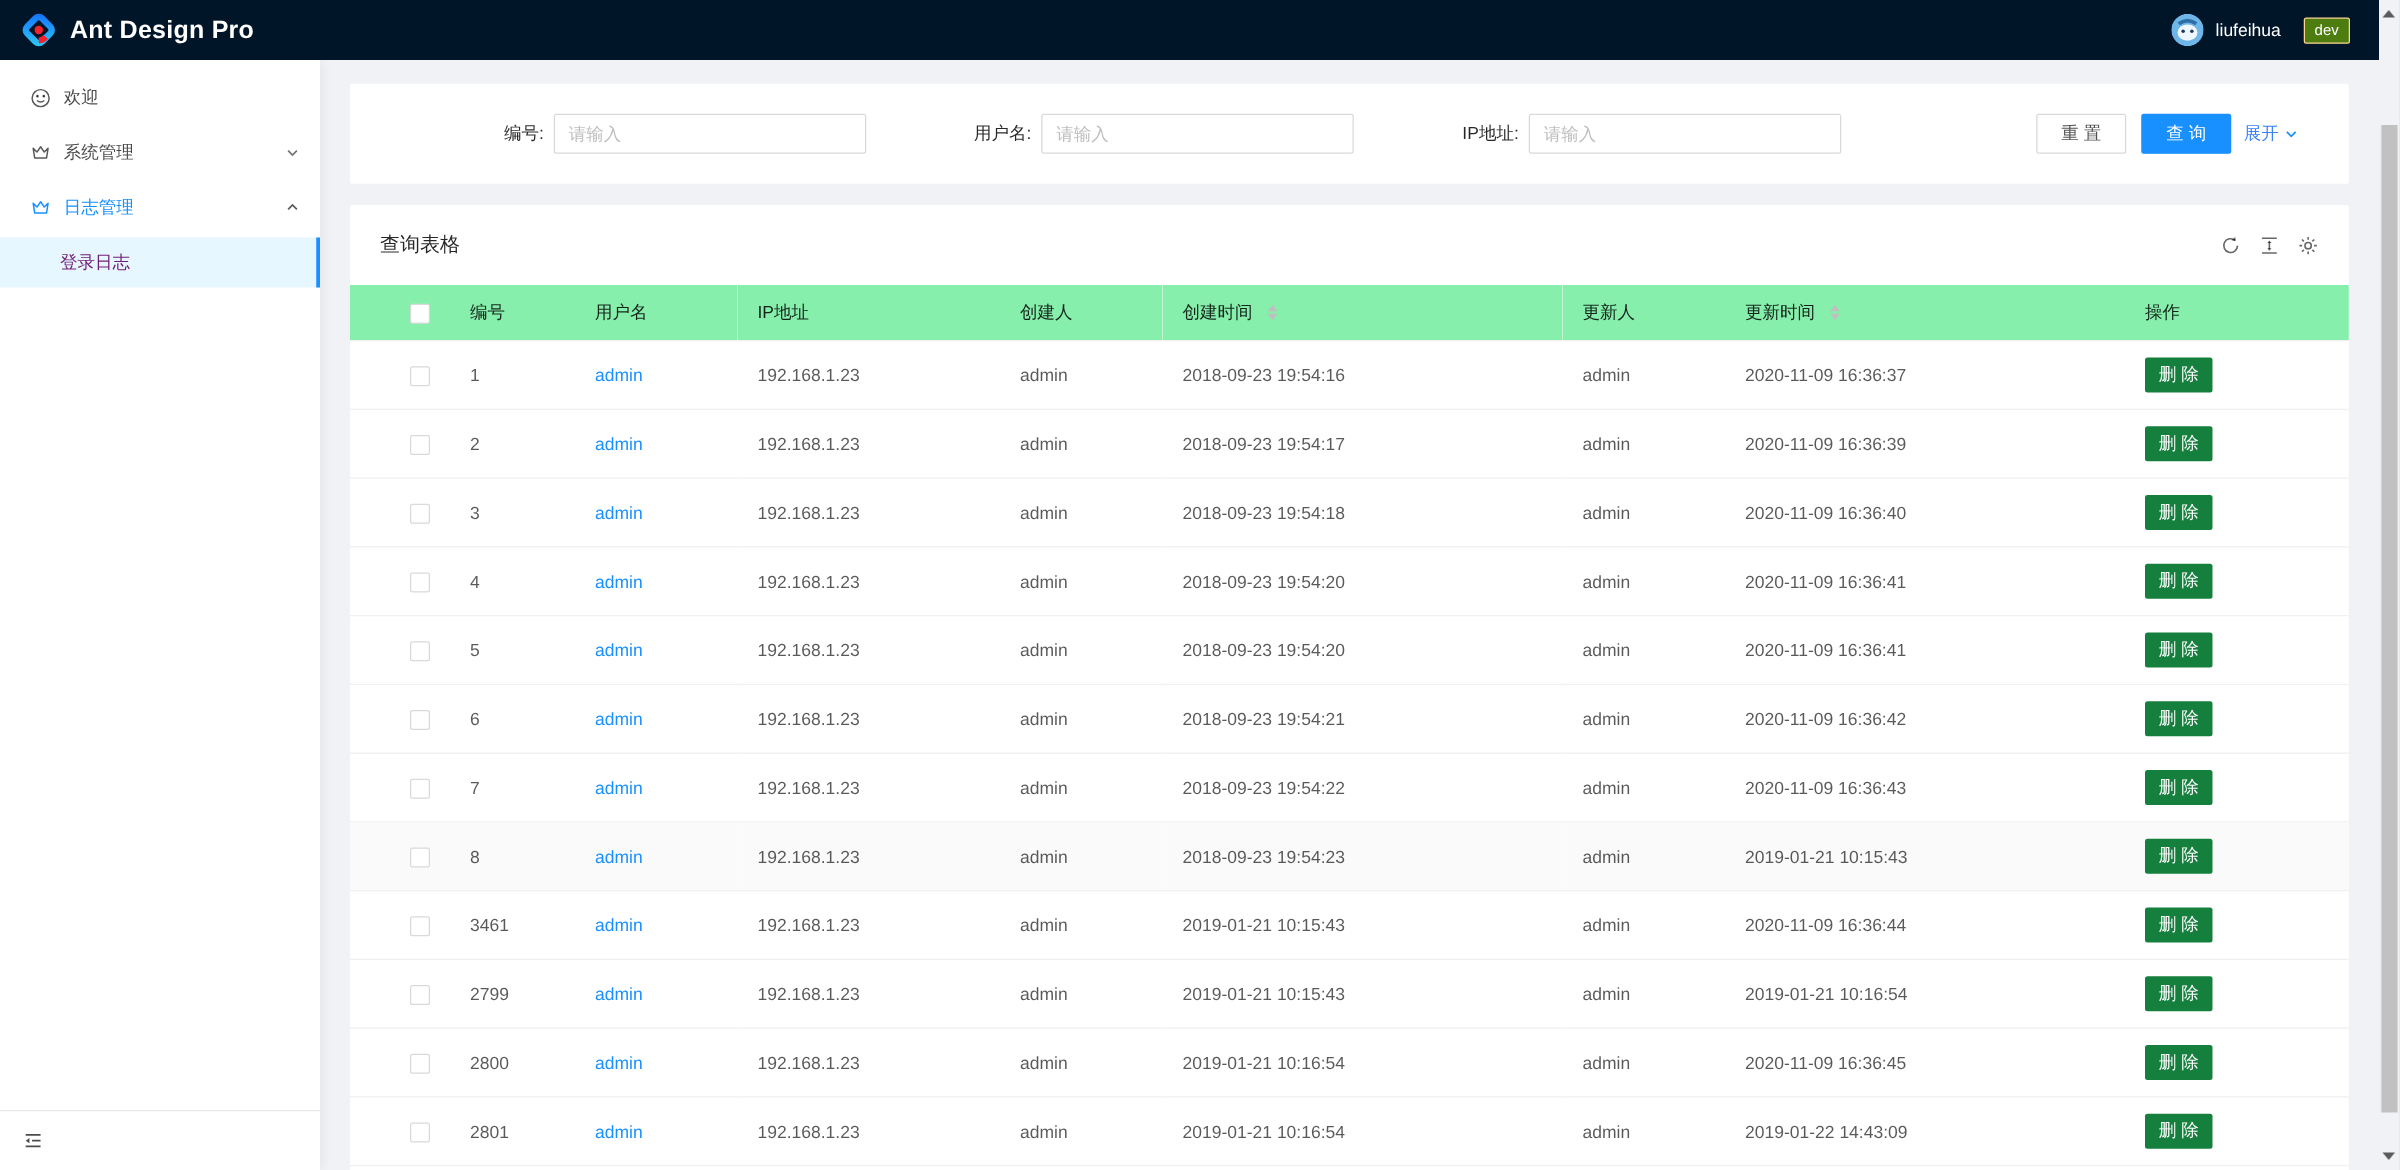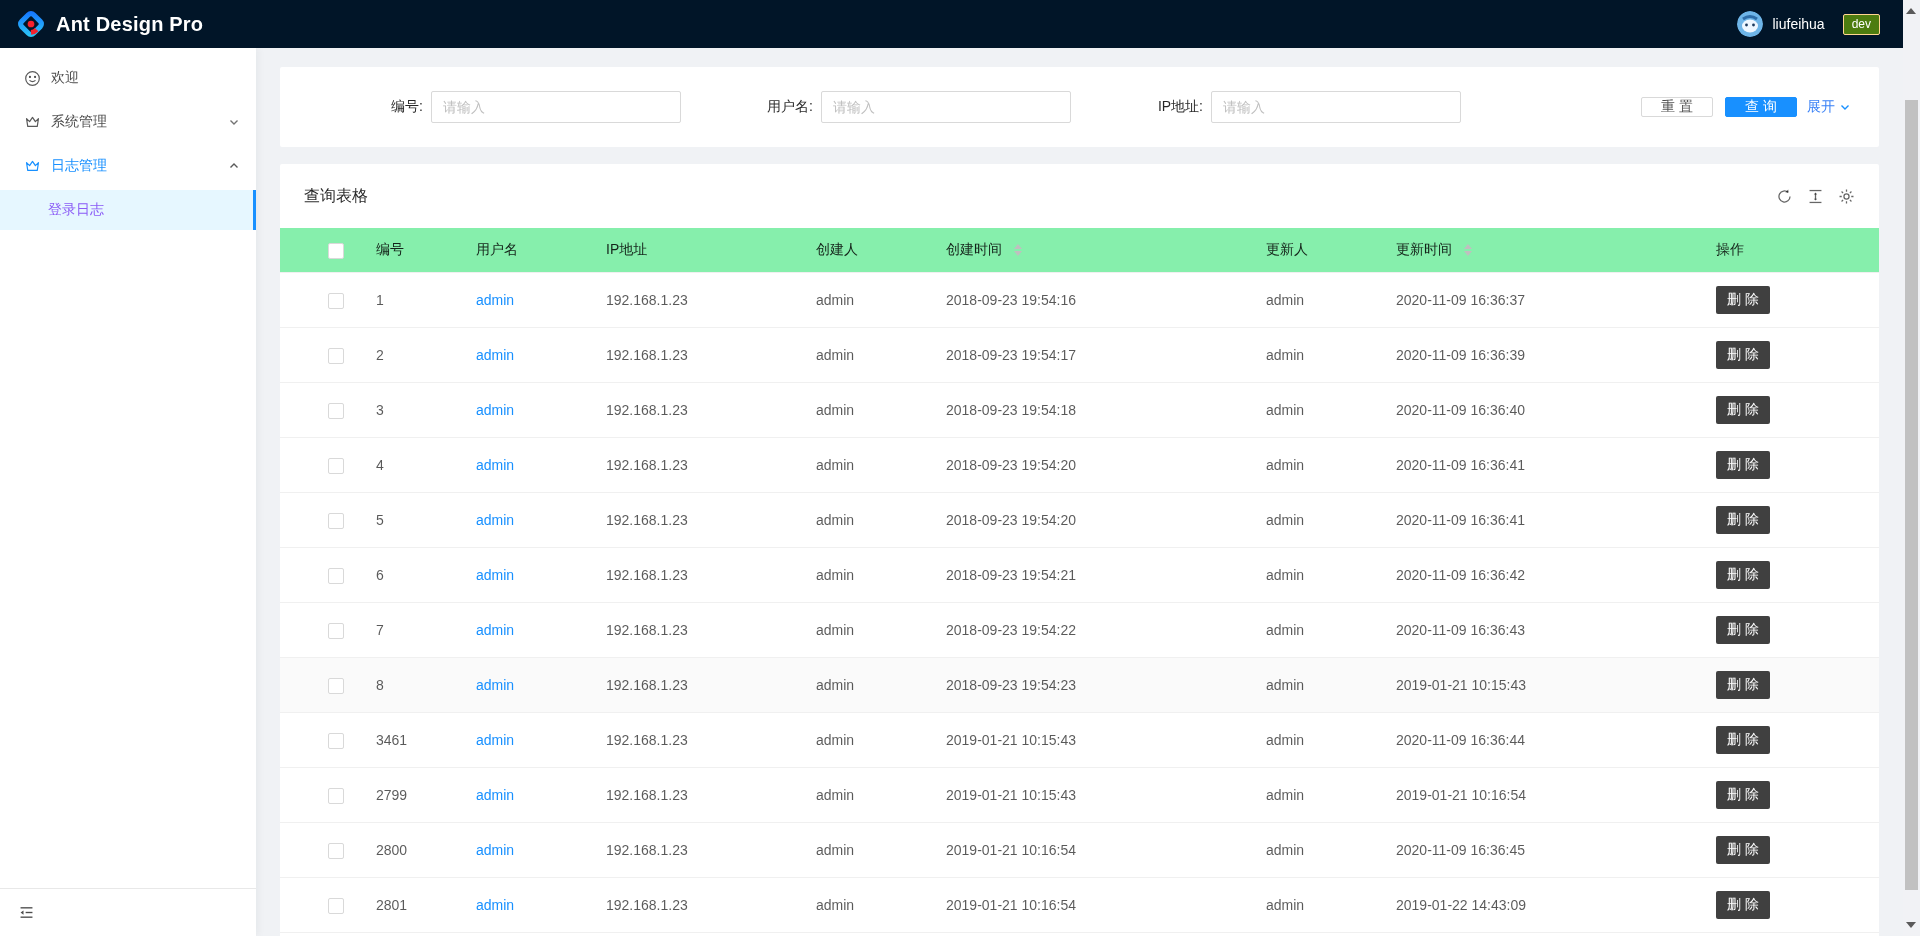--- a/index.html
+++ b/index.html
@@ -37,45 +37,45 @@
     padding: 0 16px 0 24px; font-size: 14px; color: rgba(0,0,0,.72); cursor: pointer;
   }
   .mi-icon { width: 17px; height: 17px; margin-right: 10px; flex: none; color: rgba(0,0,0,.65); }
   .menu-label { flex: 1; }
   .menu-arrow { width: 12px; height: 12px; color: rgba(0,0,0,.55); }
   .submenu-active, .submenu-active .mi-icon { color: #1890ff; }
   .submenu-item {
     height: 40px; margin: 4px 0; display: flex; align-items: center;
     padding-left: 48px; font-size: 14px; color: rgba(0,0,0,.72); cursor: pointer;
   }
-  .submenu-item.selected { background: #e6f7ff; color: #8b5cf6; position: relative; text-align: center; }
+  .submenu-item.selected { background: #e6f7ff; color: #701a75; position: relative; text-align: center; }
   .submenu-item.selected::after {
     content: ""; position: absolute; right: 0; top: 0; bottom: 0; width: 3px; background: #1890ff;
   }
   .sider-footer {
     height: 48px; border-top: 1px solid #e8e8e8; display: flex; align-items: center; padding: 0 18px;
   }
   .fold-icon { width: 17px; height: 17px; color: rgba(0,0,0,.70); cursor: pointer; }
   
   .main { margin: 48px 17px 0 256px; padding: 19px 24px 0; }
   .card { background: #fff; border-radius: 2px; }
   
-  .search-card { height: 80px; display: flex; align-items: center; padding: 0 28px; }
+  .search-card { height: 80px; display: flex; align-items: center; padding: 0 40px; }
   .form { display: flex; flex: 1; }
   .form-item { display: flex; align-items: center; width: 373px; margin-right: 17px; }
   .form-label { width: 115px; text-align: right; margin-right: 8px; color: rgba(0,0,0,.85); white-space: nowrap; }
   .form-input {
     width: 250px; height: 32px; border: 1px solid #d9d9d9; border-radius: 2px;
     padding: 0 11px; font-size: 14px; color: rgba(0,0,0,.65); outline: none;
     font-family: "Liberation Sans", "DejaVu Sans", sans-serif;
   }
   .form-input::placeholder { color: #bfbfbf; }
   .actions { margin-left: auto; display: flex; align-items: center; }
   .btn {
-    height: 20px; padding: 0 15px; border-radius: 2px; font-size: 14px; cursor: pointer;
+    height: 32px; padding: 0 15px; border-radius: 2px; font-size: 14px; cursor: pointer;
     font-family: "Liberation Sans", "DejaVu Sans", sans-serif; letter-spacing: 4px; text-indent: 4px;
   }
   .btn-default { background: #fff; border: 1px solid #d9d9d9; color: rgba(0,0,0,.70); }
   .btn-primary { background: #1890ff; border: 1px solid #1890ff; color: #fff; margin-left: 12px; }
   .expand-link { color: #3b82f6; margin-left: 10px; cursor: pointer; display: flex; align-items: center; }
   .expand-link svg { margin-left: 4px; }
   
   .table-card { margin-top: 17px; padding-bottom: 40px; }
   .card-head { height: 64px; display: flex; align-items: center; padding: 0 24px; }
   .card-title { font-size: 16px; font-weight: 500; color: rgba(0,0,0,.85); }
@@ -89,21 +89,21 @@
   tr.highlight td { background: #fafafa; }
   .checkbox {
     display: inline-block; width: 16px; height: 16px; border: 1px solid #d9d9d9;
     border-radius: 2px; background: #fff; vertical-align: middle; cursor: pointer;
   }
   .link { color: #1890ff; text-decoration: none; cursor: pointer; }
   .sorter { display: inline-flex; flex-direction: column; margin-left: 8px; vertical-align: middle; }
   .caret-up { width: 0; height: 0; border-left: 4px solid transparent; border-right: 4px solid transparent; border-bottom: 5px solid #bfbfbf; margin-bottom: 2px; }
   .caret-down { width: 0; height: 0; border-left: 4px solid transparent; border-right: 4px solid transparent; border-top: 5px solid #bfbfbf; }
   .btn-danger {
-    height: 28px; padding: 0 7px 0 11px; background: #404040; border: none; border-radius: 2px;
+    height: 28px; padding: 0 7px 0 11px; background: #15803d; border: none; border-radius: 2px;
     color: #fff; font-size: 14px; letter-spacing: 4px; cursor: pointer;
     font-family: "Liberation Sans", "DejaVu Sans", sans-serif;
   }
   
   .scrollbar { position: fixed; top: 0; right: 0; width: 17px; height: 936px; background: #f1f2f5; z-index: 20; }
   .sb-thumb { position: absolute; left: 2px; right: 2px; top: 100px; height: 790px; background: #c1c1c1; }
   .sb-up { position: absolute; top: 8px; left: 3px; width: 0; height: 0; border-left: 5px solid transparent; border-right: 5px solid transparent; border-bottom: 6px solid #5a5a5a; }
   .sb-down { position: absolute; bottom: 8px; left: 3px; width: 0; height: 0; border-left: 5px solid transparent; border-right: 5px solid transparent; border-top: 6px solid #5a5a5a; }
 </style>
 </head>

